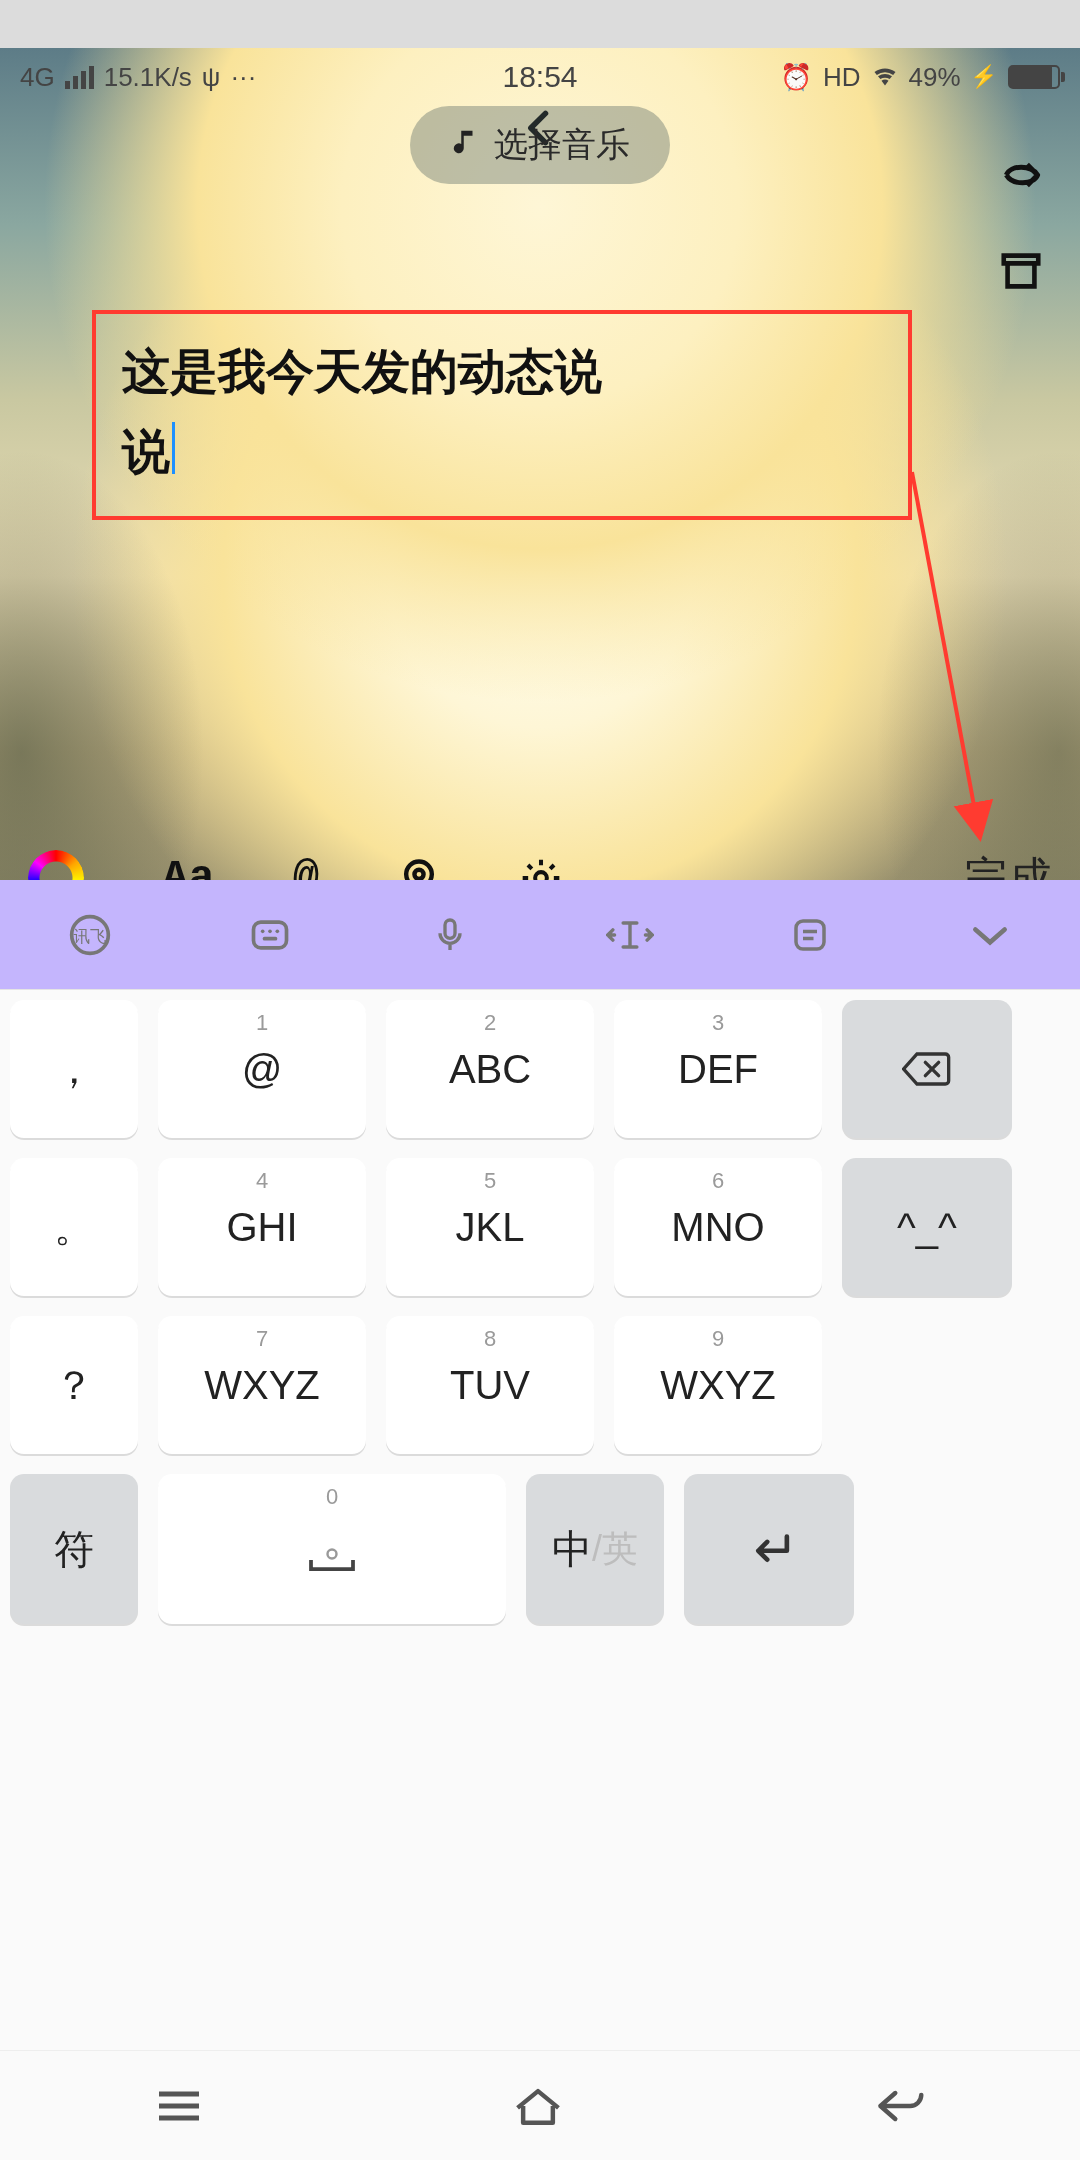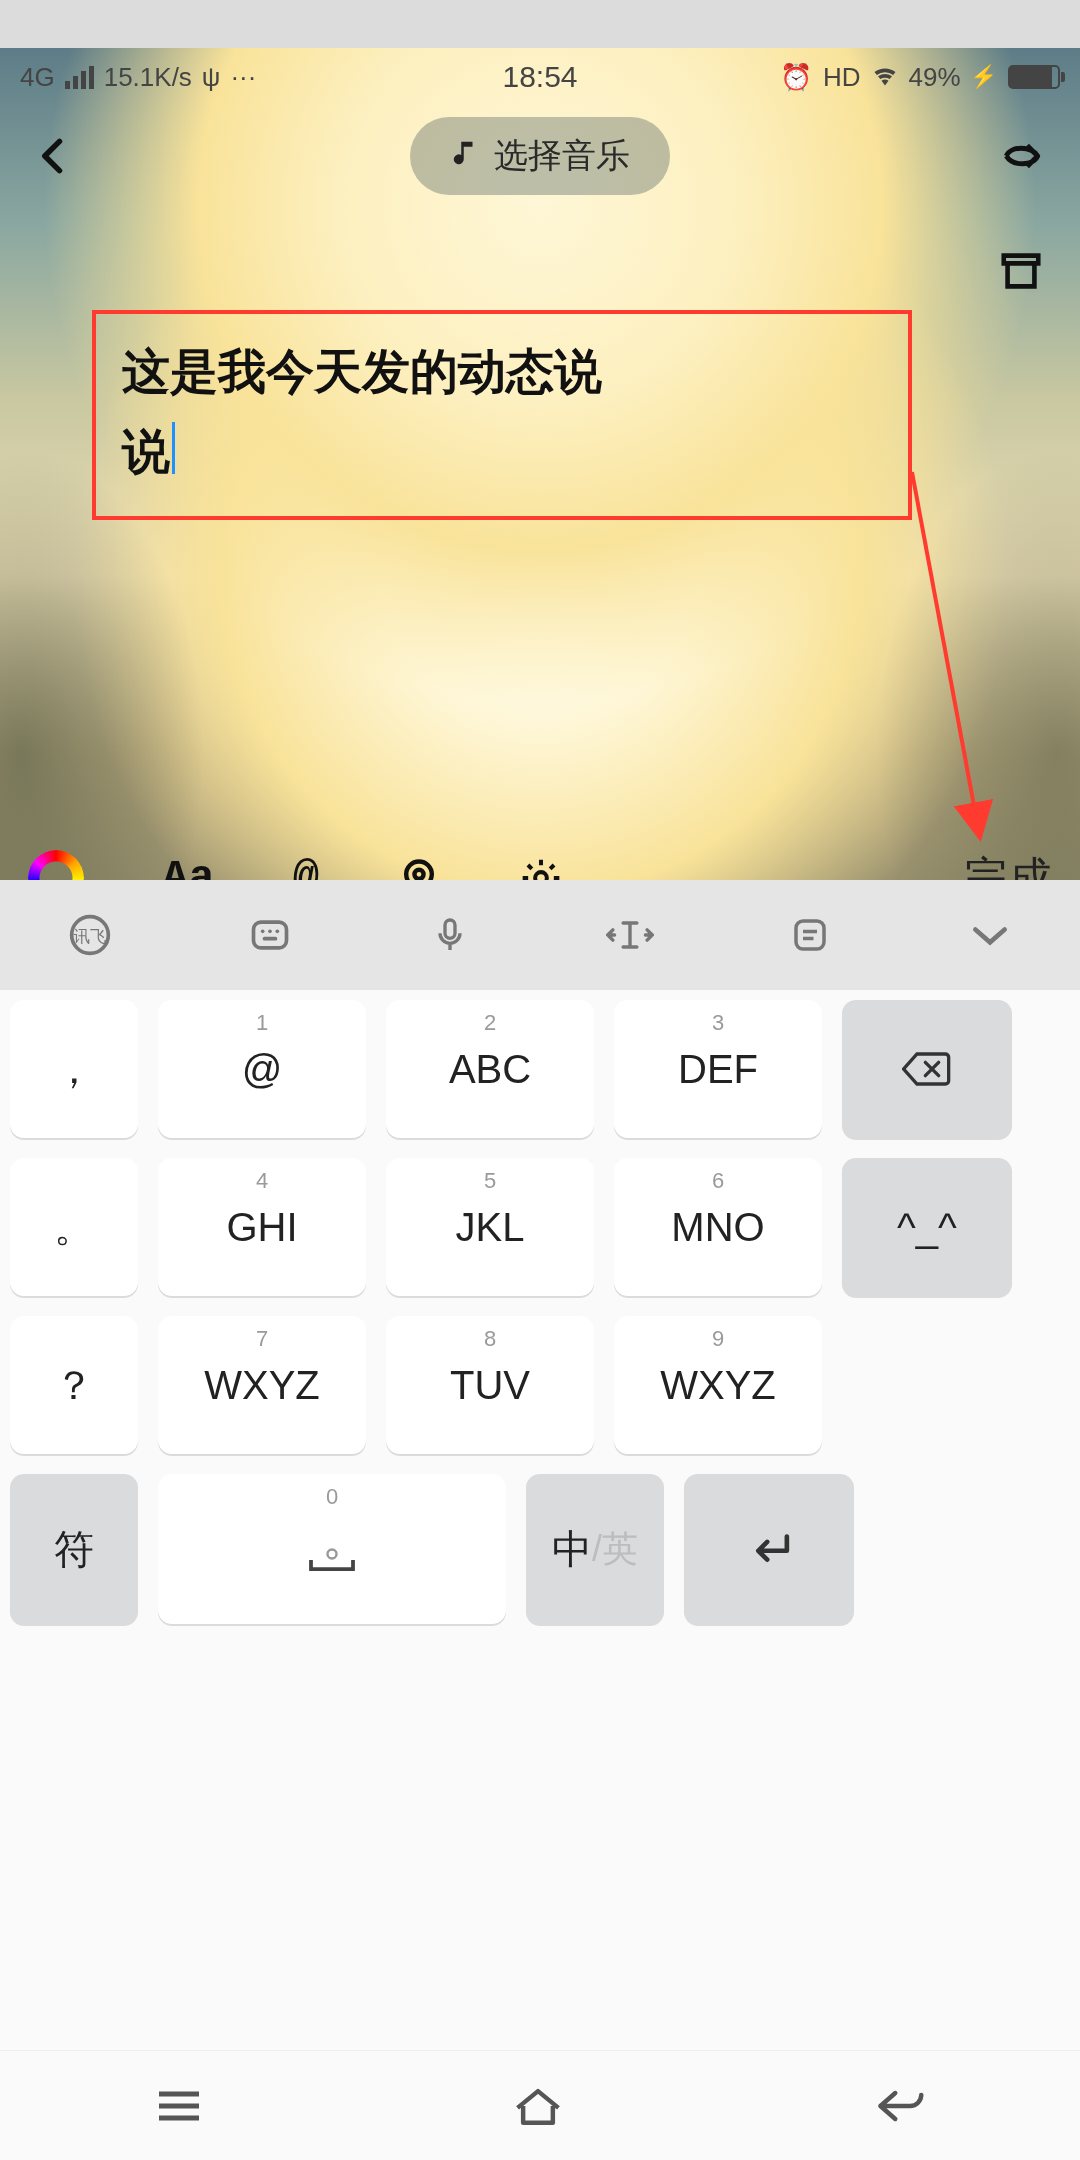--- a/index.html
+++ b/index.html
@@ -27,21 +27,21 @@
   .status .right { margin-left:auto; display:flex; align-items:center; gap:10px; }
   .sig-bars { display:flex; align-items:flex-end; gap:3px; }
   .sig-bars i { width:5px; background:#444; }
   .sig-bars i:nth-child(1){height:8px} .sig-bars i:nth-child(2){height:13px}
   .sig-bars i:nth-child(3){height:18px} .sig-bars i:nth-child(4){height:23px}
   .battery { width:52px; height:24px; border:2.5px solid #444; border-radius:5px; position:relative; }
   .battery::after{content:"";position:absolute;right:-7px;top:5px;width:4px;height:10px;background:#444;border-radius:0 2px 2px 0;}
   .battery i{display:block;height:100%;width:88%;background:#444;}
 
   
-  .header { position:relative; height:100px; display:flex; align-items:center; padding:0 32px; }
+  .header { position:relative; height:100px; display:flex; align-items:center; padding:0 32px;flex-direction:column; }
   .chip { position:absolute; left:50%; transform:translateX(-50%); display:flex; align-items:center; gap:14px;
           background:rgba(70,90,90,.35); border-radius:44px; padding:16px 40px; font-size:34px; color:#2a2a2a;}
   .back-icon svg, .share-icon svg { display:block; }
   .share-icon { margin-left:auto; }
 
   .archive { position:absolute; right:36px; top:200px; }
 
   
   .textwrap { position:absolute; left:92px; top:262px; width:820px; border:4px solid #ff3b30; padding:18px 26px 24px; }
   .textwrap .line { font-size:48px; font-weight:700; color:#111; line-height:80px; }
@@ -55,21 +55,21 @@
   .toolbar .spacer { flex:1; }
   .toolbar .done { font-size:44px; color:#222; }
   .color-ring { width:56px; height:56px; border-radius:50%;
     background:conic-gradient(red,orange,yellow,lime,cyan,blue,magenta,red);
     -webkit-mask:radial-gradient(circle, transparent 16px, #000 17px);
             mask:radial-gradient(circle, transparent 16px, #000 17px);}
   .tb-icon { font-size:44px; color:#111; display:flex; align-items:center; }
 
   
   .kbd { position:absolute; left:0; top:880px; width:100%; height:1170px; background:#fafafa; }
-  .kbd-top { height:110px; background:#e5e5e5; display:flex; align-items:center; justify-content:space-around; border-bottom:1px solid #e5e5e5;}
+  .kbd-top { height:110px; background:#c4b5fd; display:flex; align-items:center; justify-content:space-around; border-bottom:1px solid #e5e5e5;}
   .kbd-top .kt { width:56px; height:56px; display:flex; align-items:center; justify-content:center; color:#666;}
   .kbd-grid { position:absolute; left:0; top:110px; width:100%; }
   .krow { display:flex; }
   .key { position:relative; margin:10px; border-radius:14px; background:#fff; box-shadow:0 2px 0 rgba(0,0,0,.12);
          display:flex; align-items:center; justify-content:center; font-size:40px; color:#222;}
   .key.g { background:#d9dbdd; }
   .key .num { position:absolute; top:10px; font-size:22px; color:#9a9a9a; }
   .col-punc { width:128px; }
   .col-main { width:208px; }
   .col-side { width:170px; }

